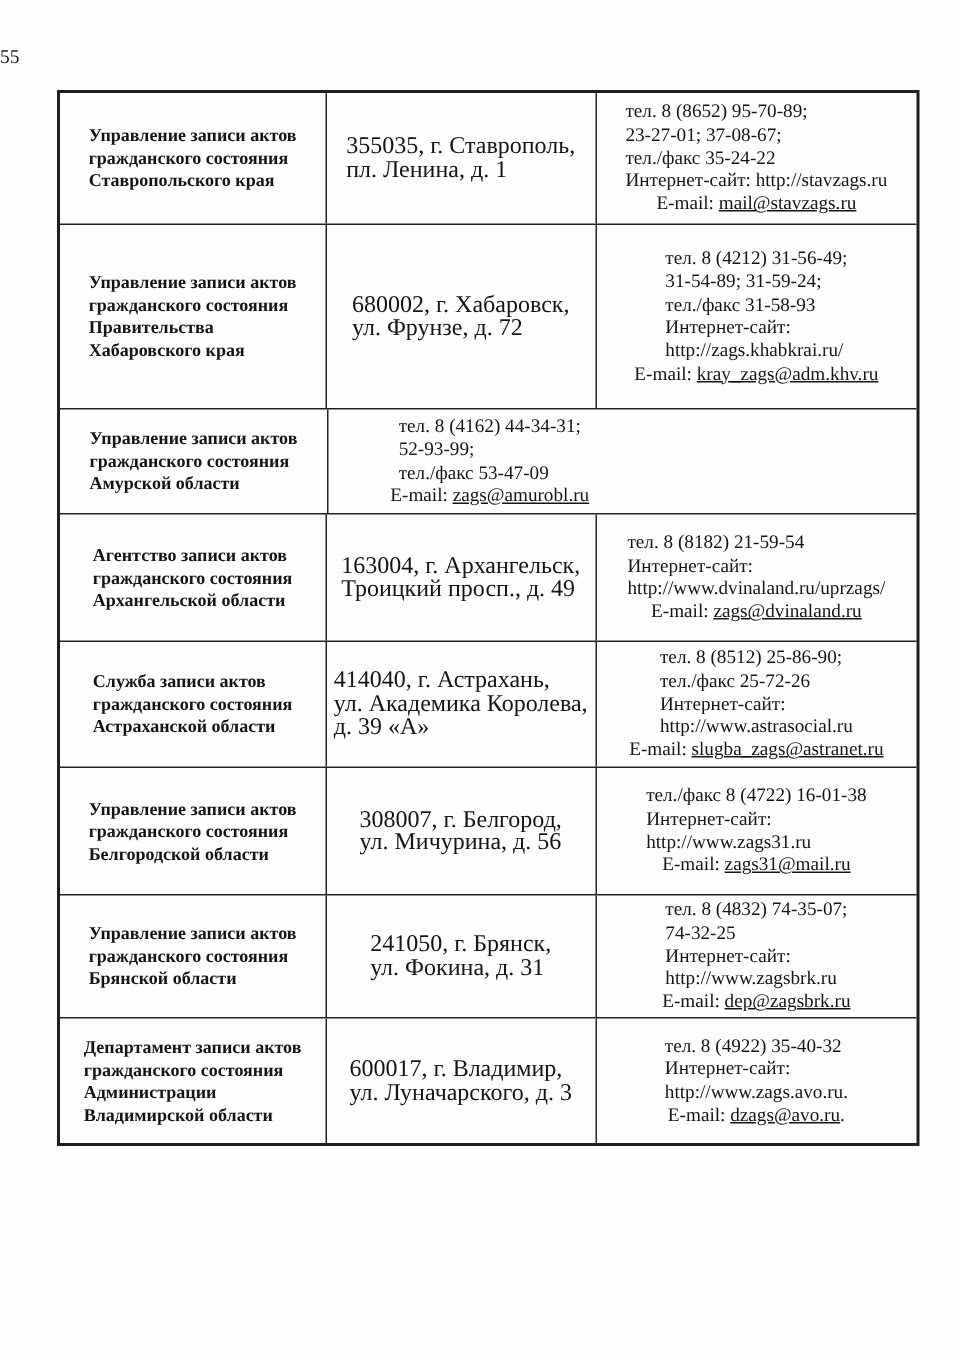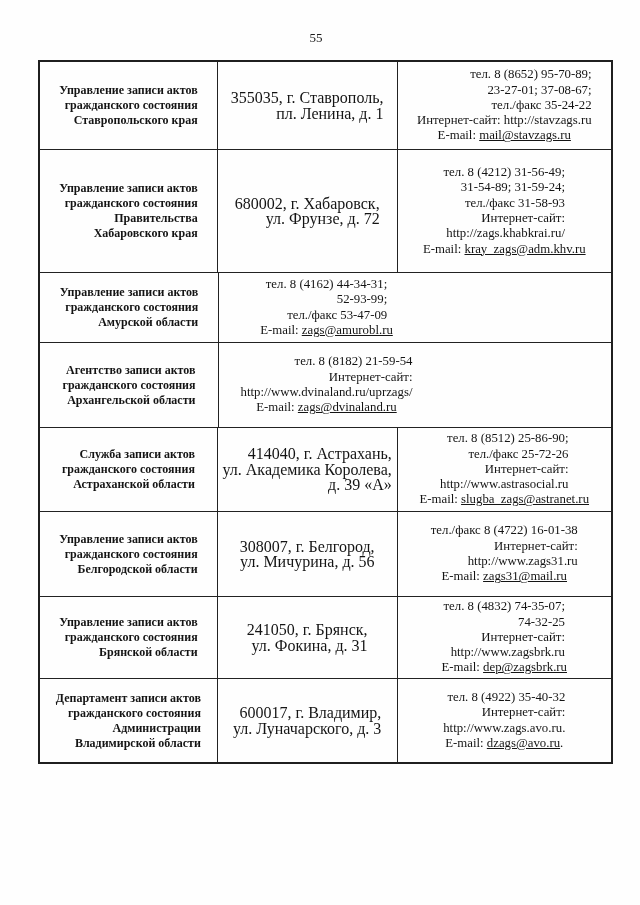--- a/index.html
+++ b/index.html
@@ -14,21 +14,20 @@
     background: #fefefe;
     font-family: "Liberation Serif", "DejaVu Serif", serif;
     color: #141414;
     overflow: hidden;
   }
   .page-number {
     position: absolute;
     top: 30px;
     left: 0;
     width: 632px;
-    text-align: center;
     font-size: 13px;
     color: #1a1a1a;
   }
   .zags-table {
     position: absolute;
     left: 38px;
     top: 60px;
     width: 575px;
     box-sizing: border-box;
     border: 2px solid #1f1f1f;
@@ -37,21 +36,21 @@
     display: flex;
     border-bottom: 1px solid #222222;
   }
   .tr:last-child { border-bottom: none; }
   .td {
     box-sizing: border-box;
     display: flex;
     flex-direction: column;
     align-items: center;
     justify-content: center;
-    text-align: right;
+    text-align: left;
     padding: 2px 4px;
     overflow: hidden;
   }
   .td + .td { border-left: 1px solid #222222; }
   .td.name {
     width: 178px;
     font-weight: bold;
     font-size: 12px;
     line-height: 15px;
   }
@@ -127,20 +126,22 @@
 52-93-99;
 тел./факс 53-47-09</div>
         <div class="email-line"><span>E-mail: </span><span class="email-link">zags@amurobl.ru</span><span></span></div>
       </div>
     </div>
 
     <div class="tr r4">
       <div class="td name pre">Агентство записи актов
 гражданского состояния
 Архангельской области</div>
+      <div class="td addr pre">163004, г. Архангельск,
+Троицкий просп., д. 49</div>
       <div class="td contact">
         <div class="pre">тел. 8 (8182) 21-59-54
 Интернет-сайт:
 http://www.dvinaland.ru/uprzags/</div>
         <div class="email-line"><span>E-mail: </span><span class="email-link">zags@dvinaland.ru</span><span></span></div>
       </div>
     </div>
 
     <div class="tr r5">
       <div class="td name pre">Служба записи актов

